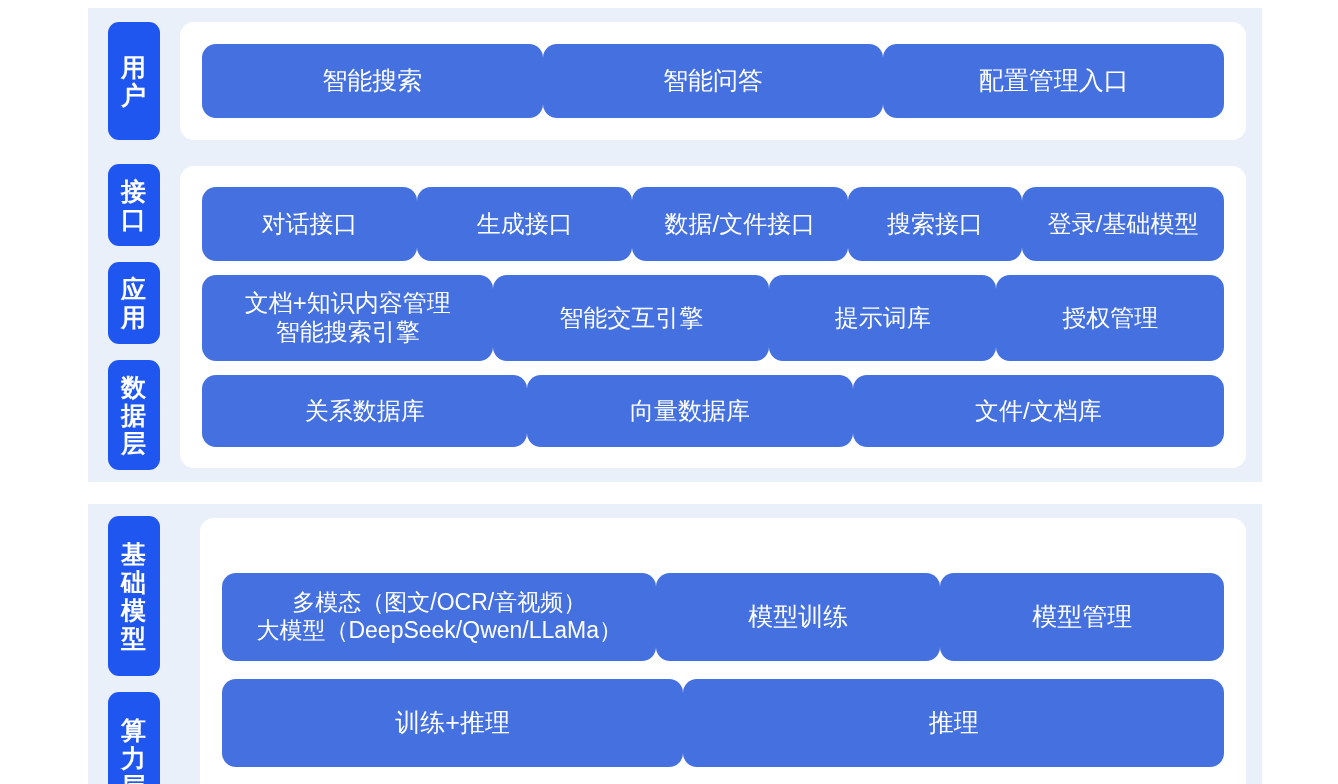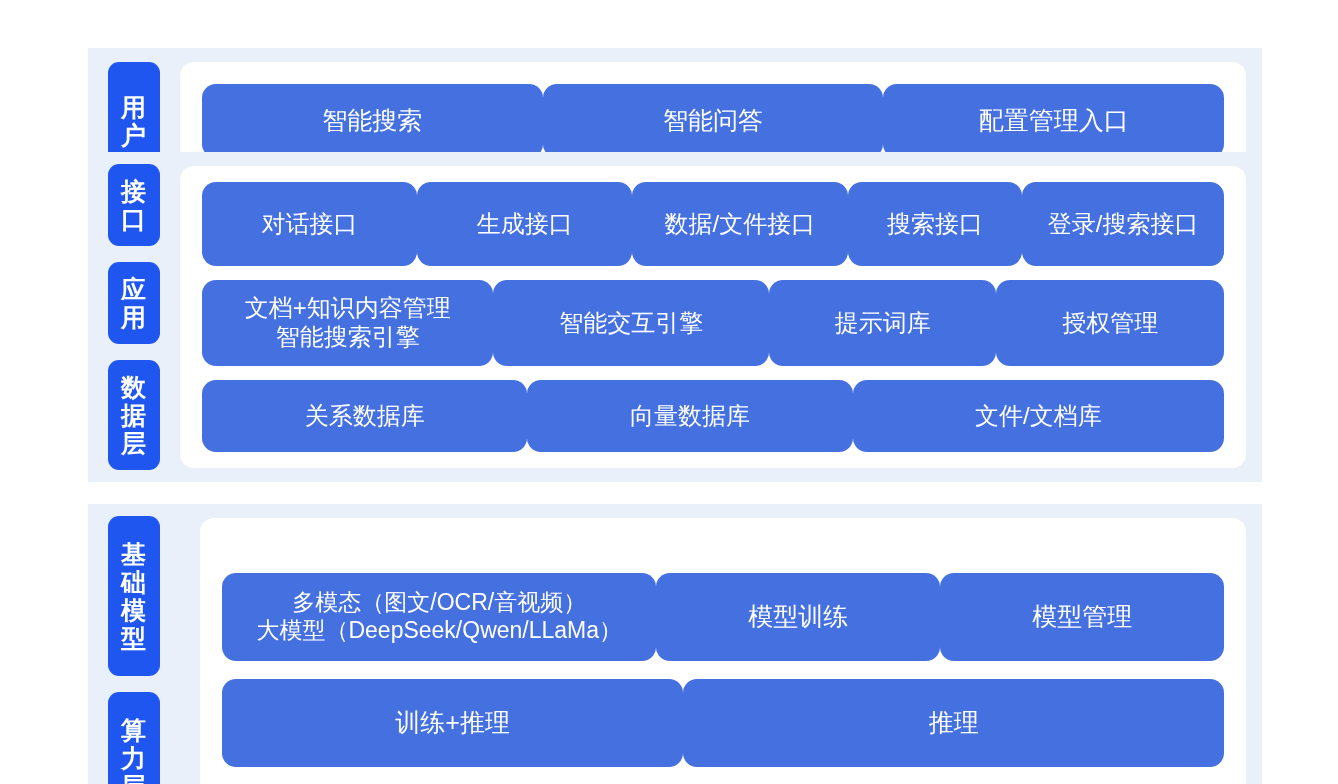--- a/index.html
+++ b/index.html
@@ -95,29 +95,29 @@
     justify-content: center;
     text-align: center;
     font-size: 25px;
     line-height: 1.25;
     padding: 6px 10px;
     box-sizing: border-box;
     white-space: pre-line;
   }
 
   
-  #group-user { top: 8px; height: 146px; margin-top: 40px; }
+  #group-user { top: 8px; height: 146px; }
   #group-user .group-panel { padding: 14px 22px; }
   #group-user .cell { height: 74px; flex: 1 1 0; }
 
   
   #group-platform { top: 152px; height: 330px; }
   #group-platform .group-labels { padding: 12px 0 12px 20px; }
   #group-platform .cell { font-size: 24px; }
-  #group-platform .row-interface .cell { height: 84px; }
+  #group-platform .row-interface .cell { height: 74px; }
   #group-platform .row-app .cell { height: 86px; }
   #group-platform .row-data .cell { height: 72px; }
 
   
   .row-interface .cell:nth-child(1) { flex: 1.45 1 0; }
   .row-interface .cell:nth-child(2) { flex: 1.45 1 0; }
   .row-interface .cell:nth-child(3) { flex: 1.45 1 0; }
   .row-interface .cell:nth-child(4) { flex: 1.15 1 0; }
   .row-interface .cell:nth-child(5) { flex: 1.35 1 0; }
 
@@ -178,21 +178,21 @@
         <span>数据层</span>
       </div>
     </div>
     <div class="group-panel">
 
       <div class="row row-interface">
         <div class="cell">对话接口</div>
         <div class="cell">生成接口</div>
         <div class="cell">数据/文件接口</div>
         <div class="cell">搜索接口</div>
-        <div class="cell">登录/搜索接口</div>
+        <div class="cell">登录/基础模型</div>
       </div>
 
       <div class="row row-app">
         <div class="cell two-line">文档+知识内容管理
 智能搜索引擎</div>
         <div class="cell">智能交互引擎</div>
         <div class="cell">提示词库</div>
         <div class="cell">授权管理</div>
       </div>
 

